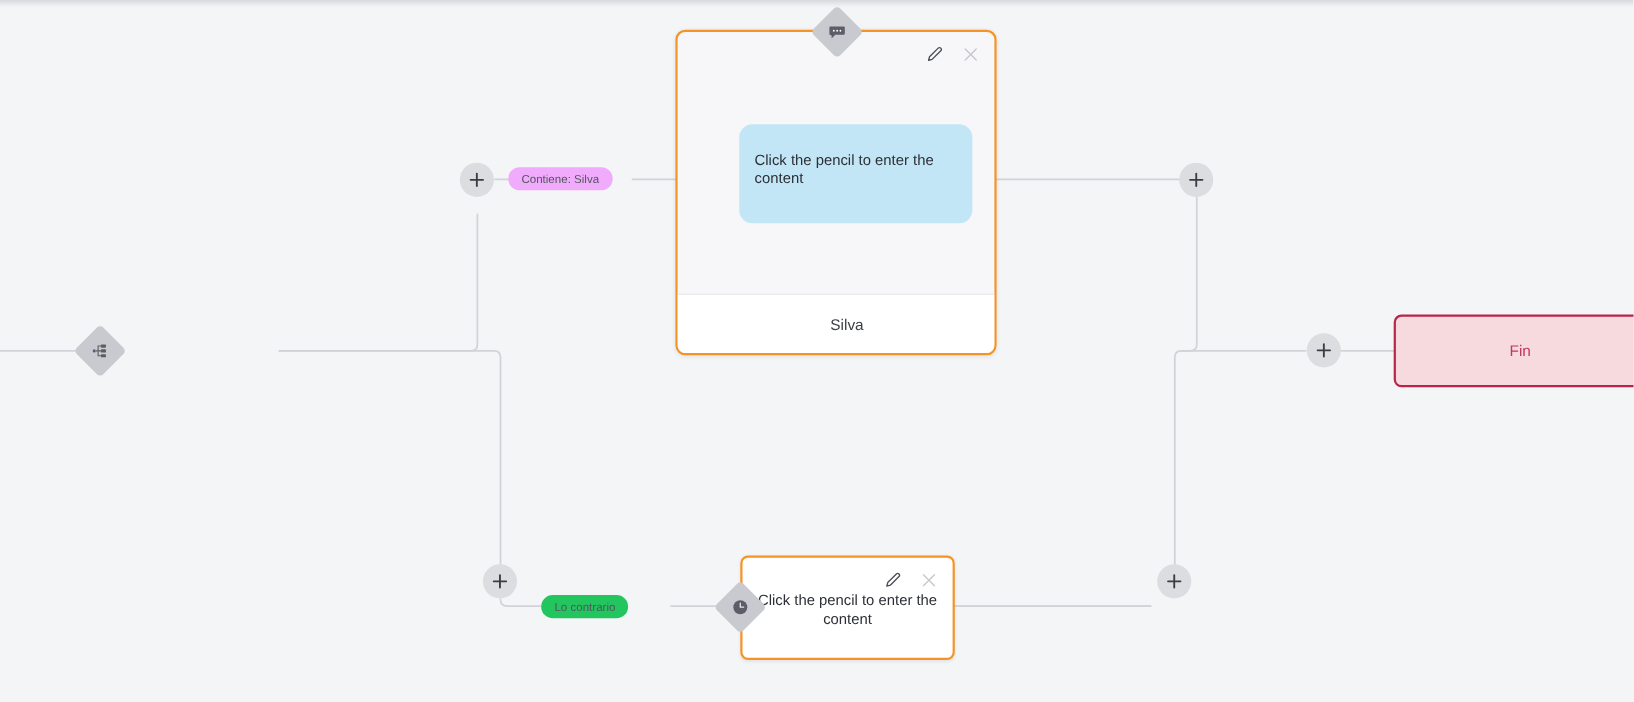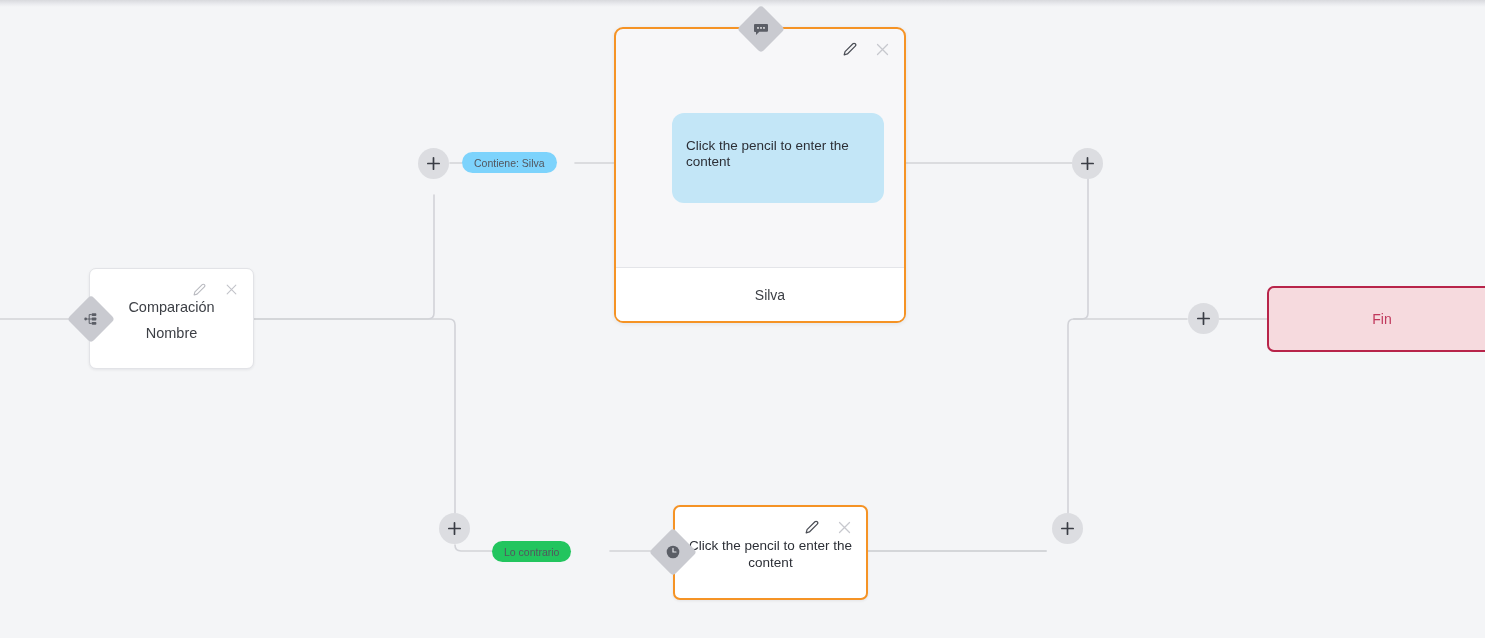--- a/index.html
+++ b/index.html
@@ -94,21 +94,21 @@
     font-size:14px;color:#c0385c;
   }
 
   
   .chip{
     position:absolute;z-index:5;box-sizing:border-box;
     height:21px;border-radius:11px;
     display:flex;align-items:center;justify-content:center;
     font-size:10.5px;color:#53565e;padding:0 12px;white-space:nowrap;
   }
-  .chip-grey{background:#7dd3fc;}
+  .chip-grey{background:#f0abfc;}
   .chip-white{background:#22c55e;color:#53565e;}
 
   
   .plus{
     position:absolute;z-index:6;width:31px;height:31px;border-radius:50%;
     background:#dcdde1;display:flex;align-items:center;justify-content:center;cursor:pointer;
   }
   .plus svg{display:block;}
 </style>
 </head>
@@ -141,36 +141,20 @@
 
       <path d="M868,551 L1046,551"></path>
 
       <path d="M1068,513 L1068,325 Q1068,319 1074,319 L1082,319"></path>
 
       <path d="M1074,319 L1187,319"></path>
       <path d="M1219,319 L1267,319"></path>
     </g>
   </svg>
 
-  <div class="node compare-node">
-    <div class="card-tools">
-      <span class="ic-btn">
-        <svg width="13" height="13" viewBox="0 0 24 24" fill="none" stroke="#b9bac0" stroke-width="2" stroke-linecap="round" stroke-linejoin="round">
-          <path d="M17 3a2.8 2.8 0 1 1 4 4L7.5 20.5 2 22l1.5-5.5L17 3z"></path>
-        </svg>
-      </span>
-      <span class="ic-btn">
-        <svg width="13" height="13" viewBox="0 0 24 24" fill="none" stroke="#c2c3c9" stroke-width="2" stroke-linecap="round">
-          <path d="M4 4 L20 20 M20 4 L4 20"></path>
-        </svg>
-      </span>
-    </div>
-    <div class="compare-title">Comparación</div>
-    <div class="compare-sub">Nombre</div>
-  </div>
 
   <div class="diamond" style="left:74px;top:302px;">
     <span class="gly">
       <svg width="16" height="16" viewBox="0 0 24 24" fill="#5b5e66">
         <circle cx="4" cy="12" r="2.1"></circle>
         <rect x="13" y="3.2" width="7" height="4.4" rx="1.2"></rect>
         <rect x="13" y="9.8" width="7" height="4.4" rx="1.2"></rect>
         <rect x="13" y="16.4" width="7" height="4.4" rx="1.2"></rect>
         <path d="M6.2 12 H9.3 V5.4 H13 M9.3 12 H13 M9.3 12 V18.6 H13" stroke="#5b5e66" stroke-width="1.5" fill="none"></path>
       </svg>

